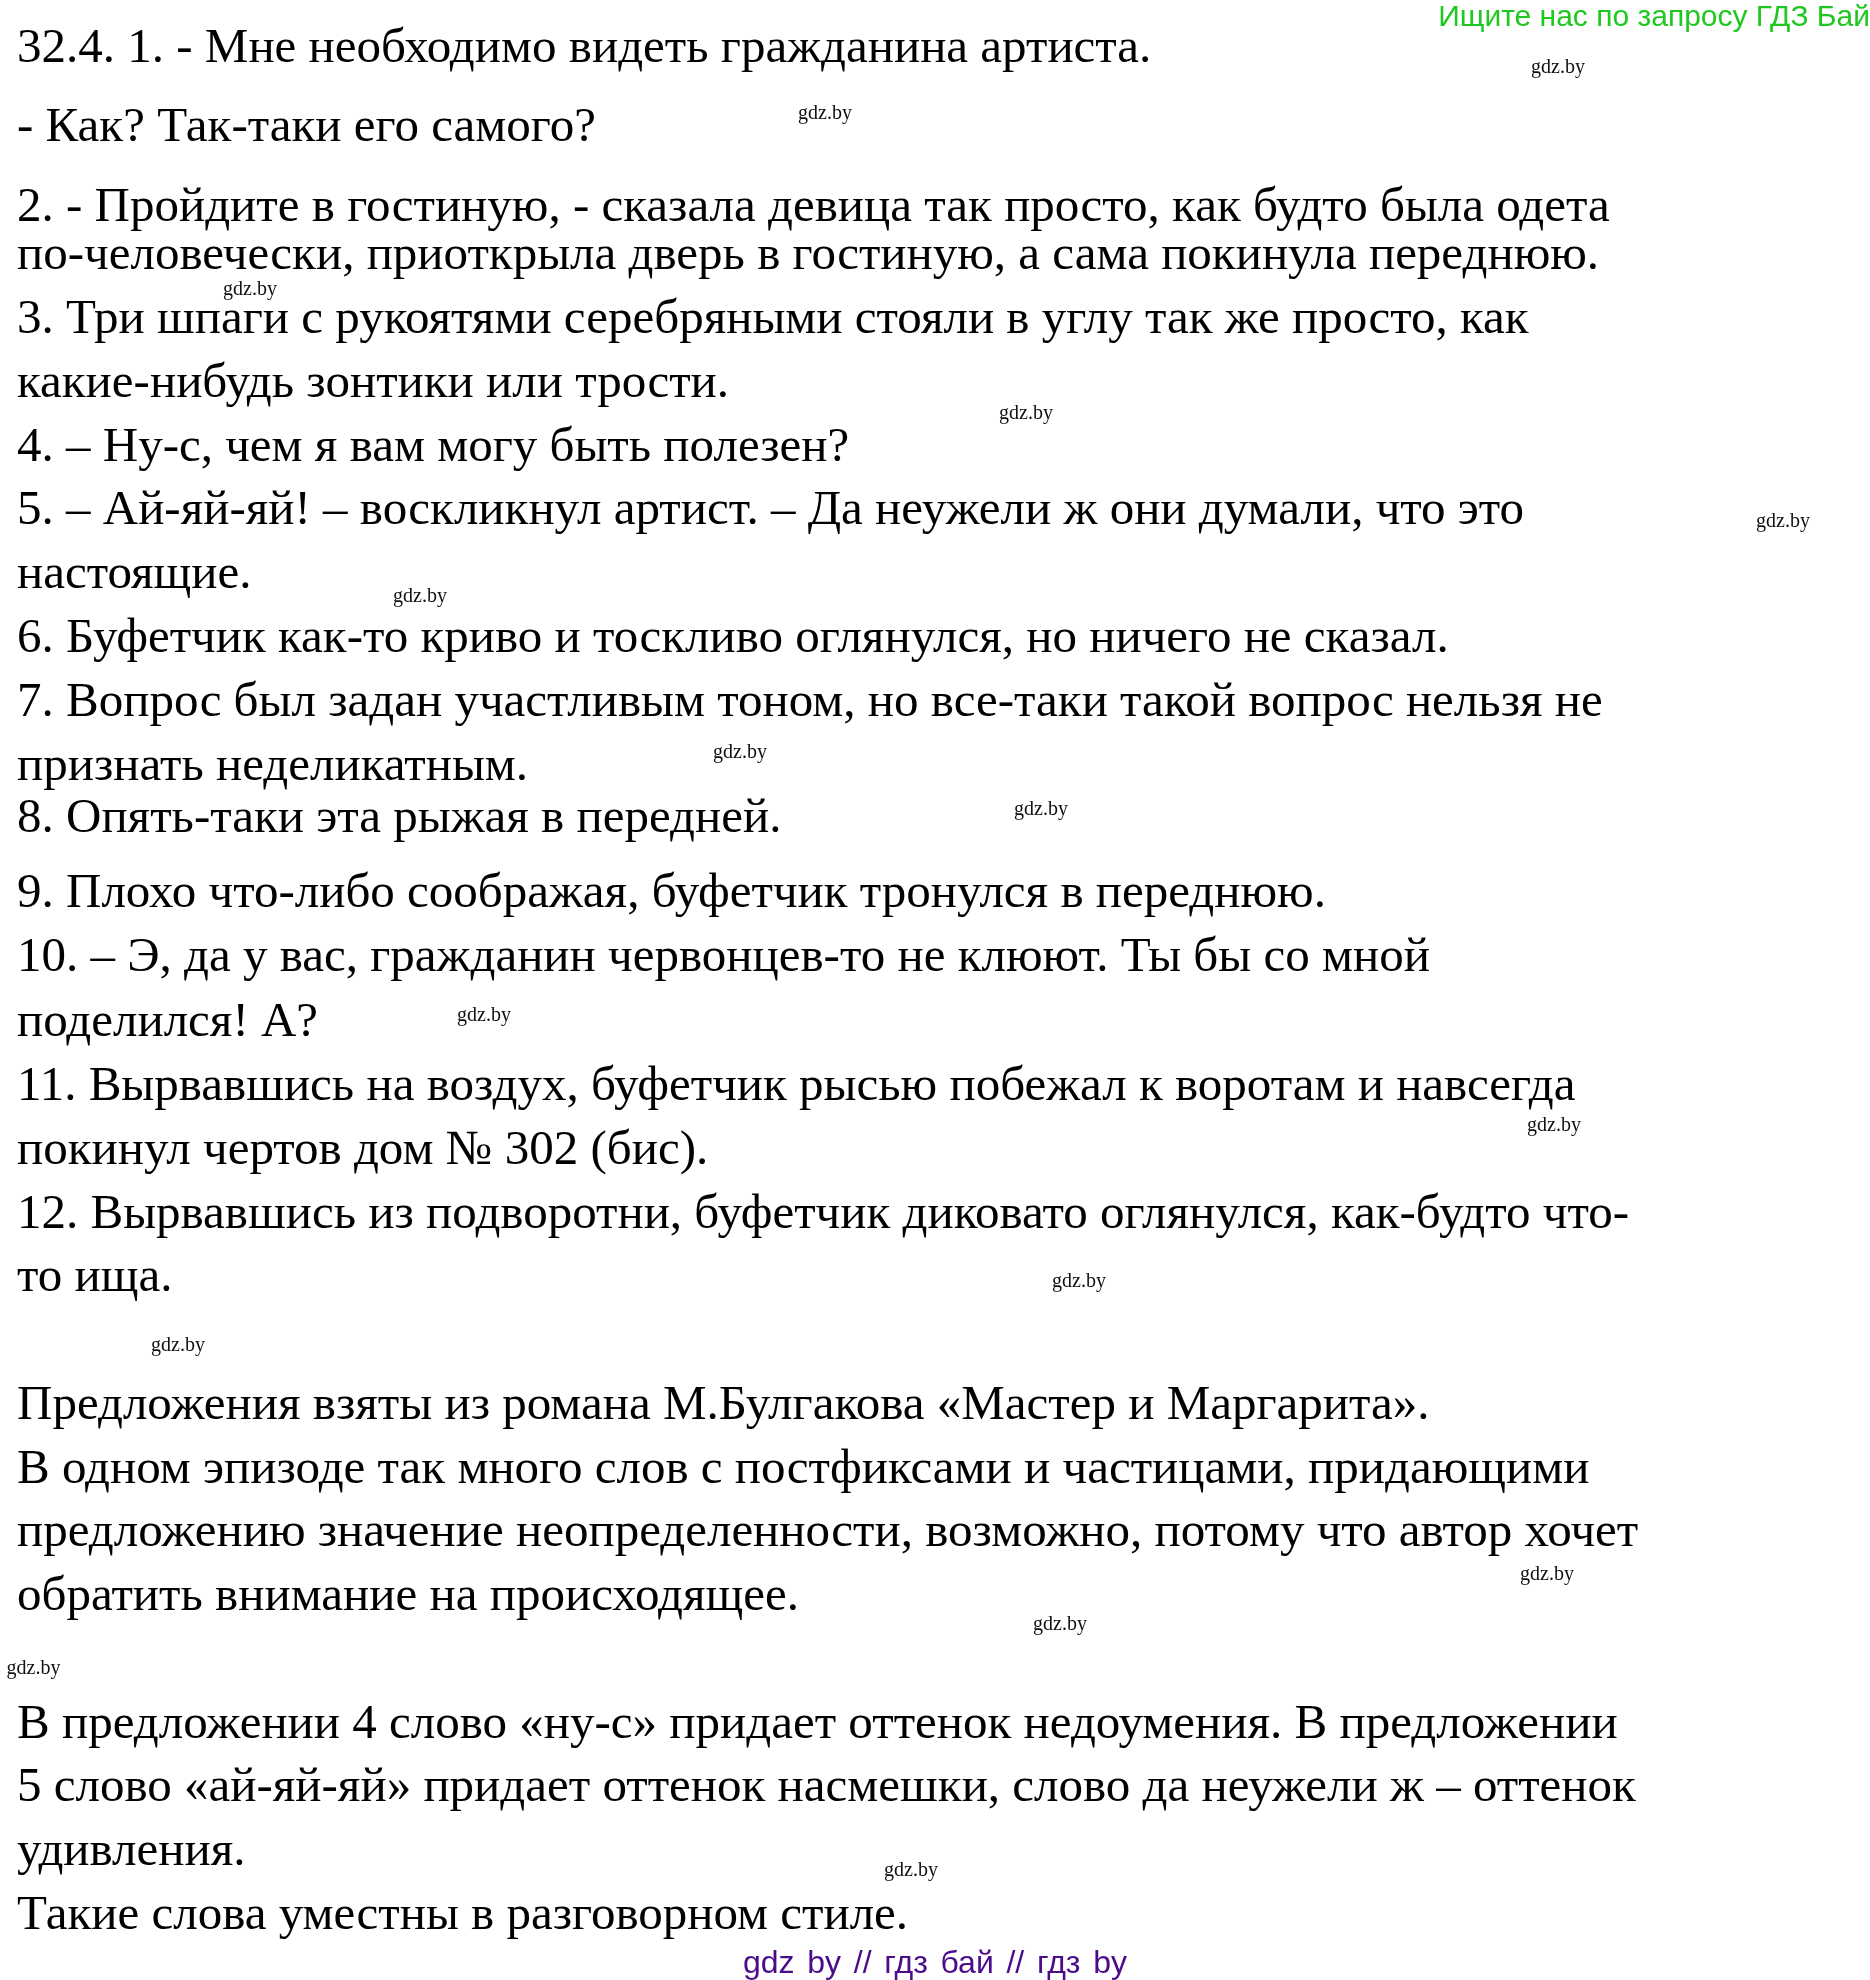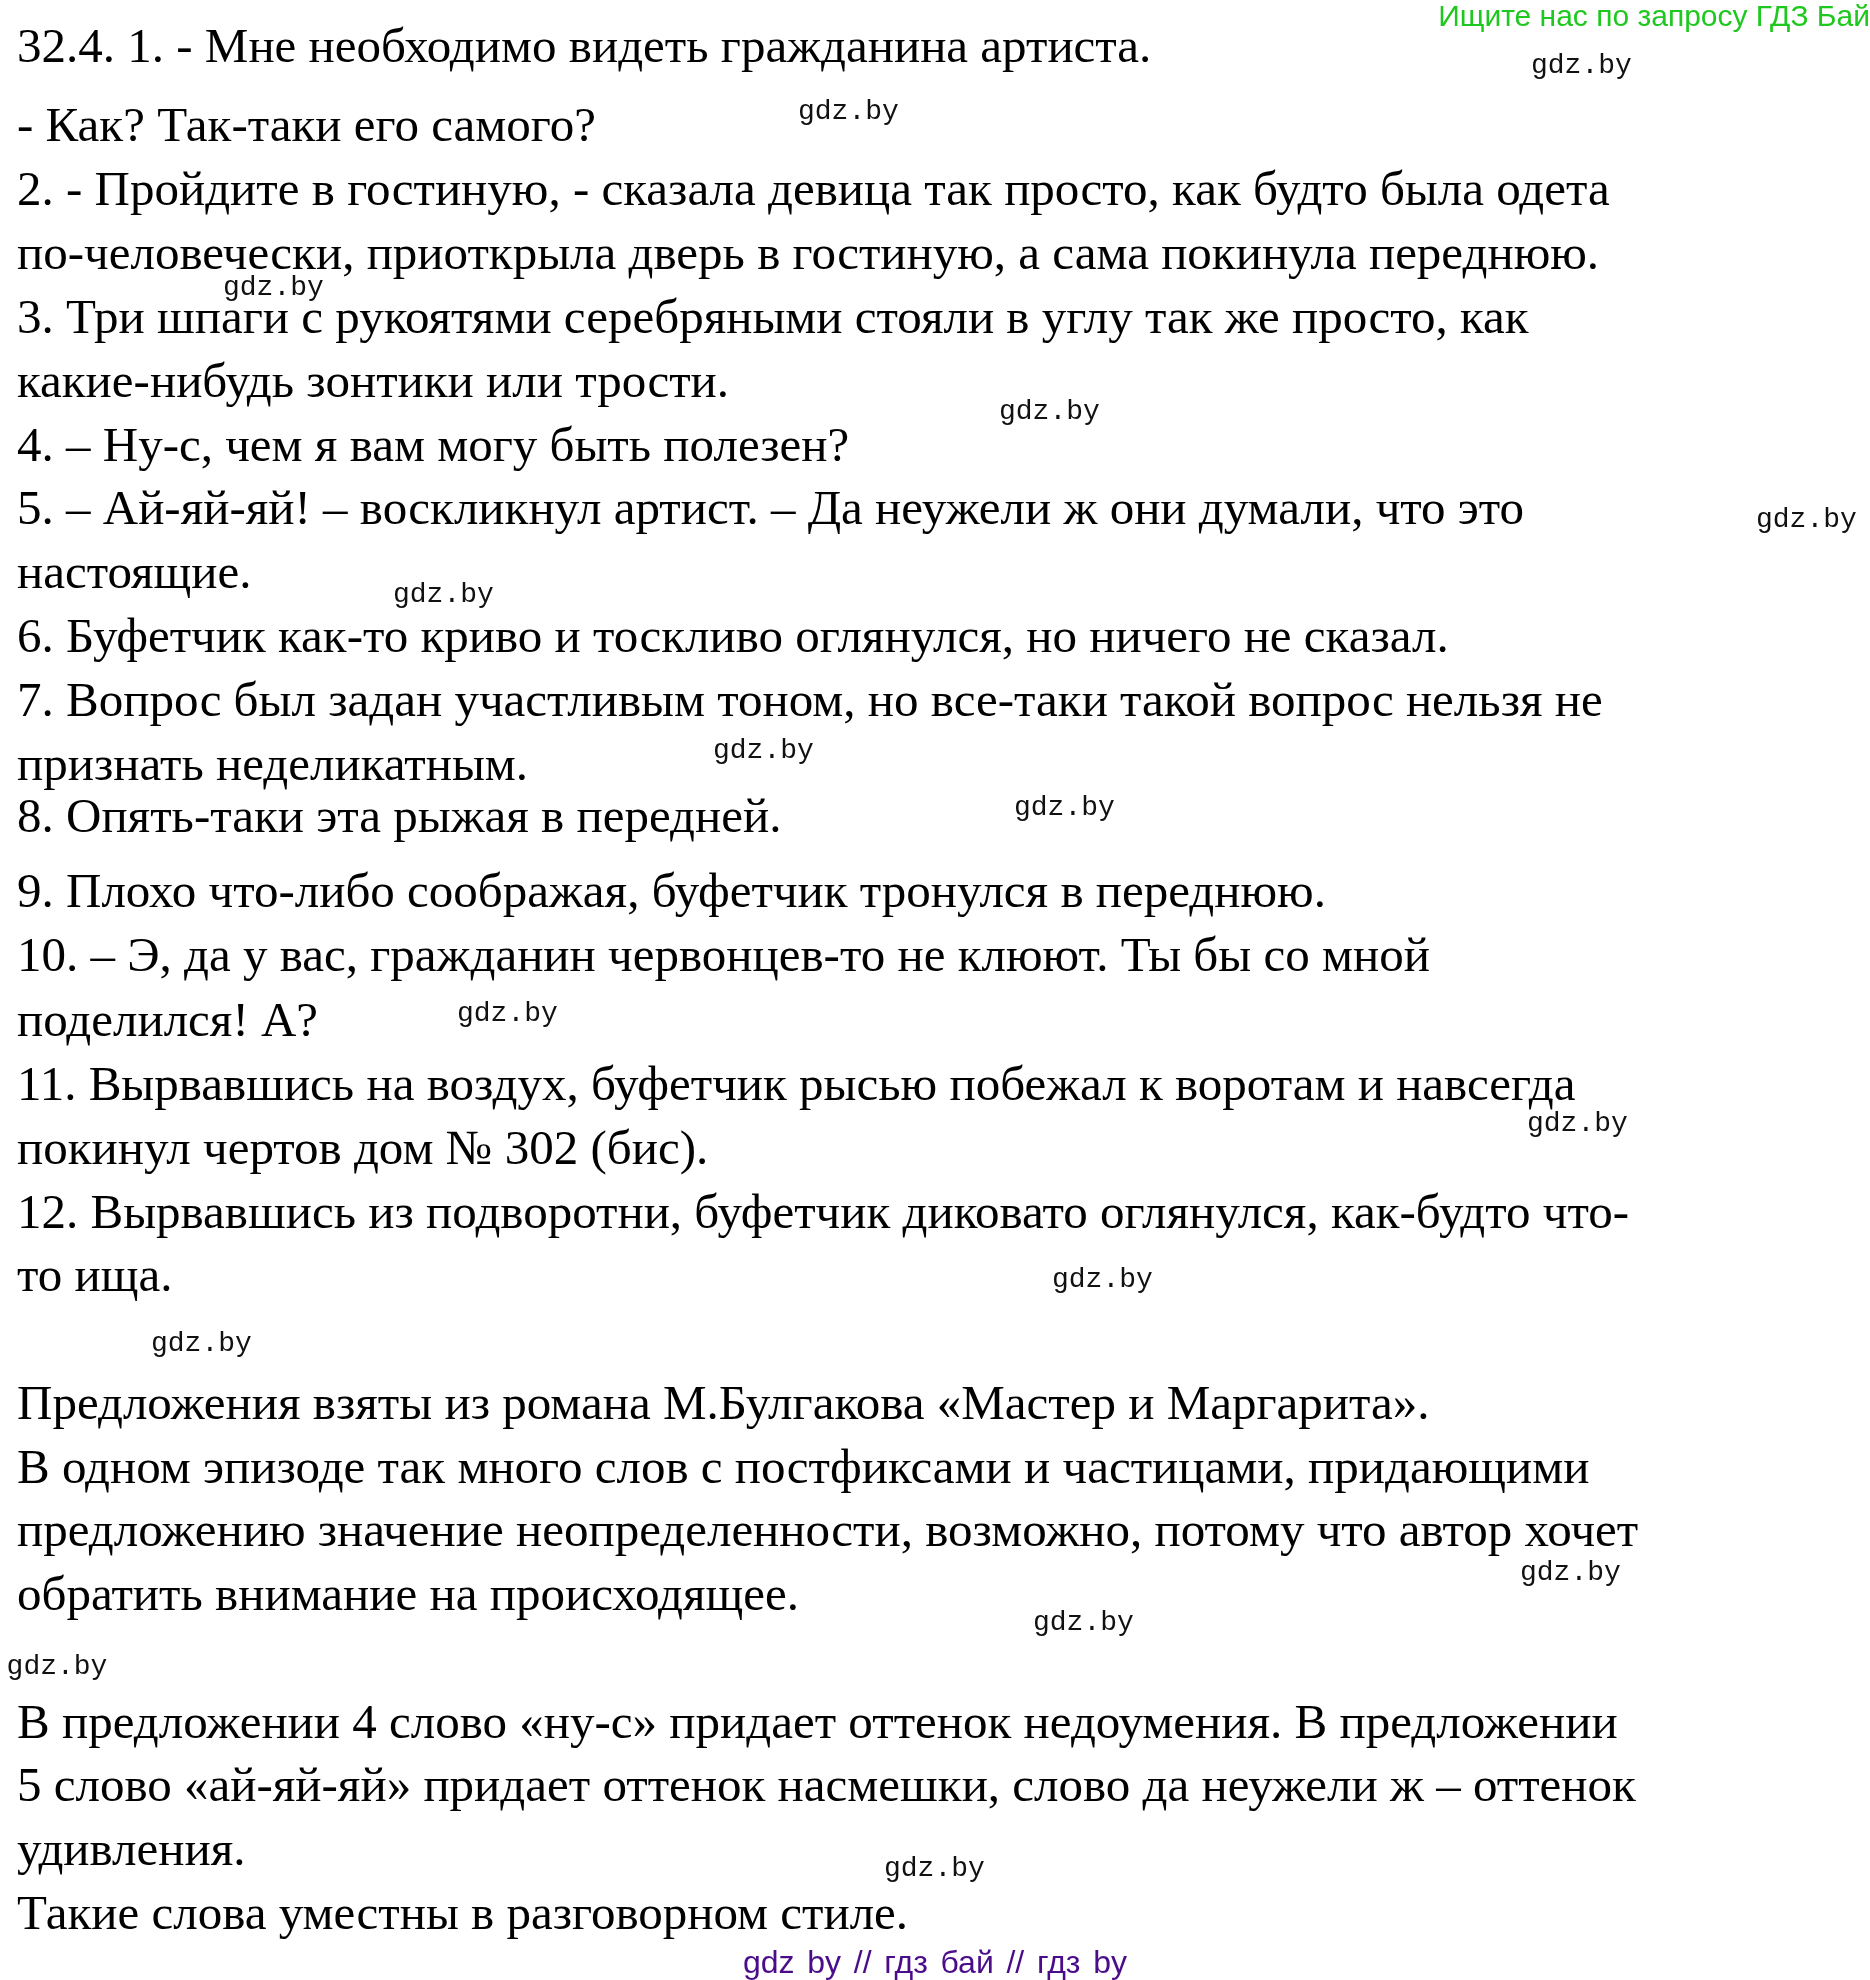--- a/index.html
+++ b/index.html
@@ -8,38 +8,38 @@
     position: absolute; left: 0; width: 1870px; top: 0; height: 32px;
     text-align: right; color: #1ec81e;
     font-family: "Liberation Sans", sans-serif; font-size: 30px; line-height: 32px;
   }
   .line {
     position: absolute; left: 17px; white-space: nowrap; color: #000;
     font-family: "Liberation Serif", serif; font-size: 49px; line-height: 56px;
   }
   .wm {
     position: absolute; white-space: nowrap; color: #111;
-    font-family: Liberation Mono, monospace; font-size: 28px; line-height: 28px;
+    font-family: Liberation Serif, serif; font-size: 20px; line-height: 28px;
   }
   .footer-banner {
     position: absolute; left: 0; width: 1870px; top: 1944px; height: 36px;
     text-align: center; color: #4b0c8a;
     font-family: "Liberation Sans", sans-serif; font-size: 32px; line-height: 36px;
     word-spacing: 3.8px;
   }
 </style>
 </head>
 <body>
 
 <div class="header-banner">Ищите нас по запросу ГДЗ Бай</div>
 
 <div>
   <div class="line" style="top:18px">32.4. 1. - Мне необходимо видеть гражданина артиста.</div>
   <div class="line" style="top:97px">- Как? Так-таки его самого?</div>
-  <div class="line" style="top:161px">2. - Пройдите в гостиную, - сказала девица так просто, как будто была одета</div>
+  <div class="line" style="top:177px">2. - Пройдите в гостиную, - сказала девица так просто, как будто была одета</div>
   <div class="line" style="top:225px">по-человечески, приоткрыла дверь в гостиную, а сама покинула переднюю.</div>
   <div class="line" style="top:289px">3. Три шпаги с рукоятями серебряными стояли в углу так же просто, как</div>
   <div class="line" style="top:353px">какие-нибудь зонтики или трости.</div>
   <div class="line" style="top:417px">4. – Ну-с, чем я вам могу быть полезен?</div>
   <div class="line" style="top:480px">5. – Ай-яй-яй! – воскликнул артист. – Да неужели ж они думали, что это</div>
   <div class="line" style="top:544px">настоящие.</div>
   <div class="line" style="top:608px">6. Буфетчик как-то криво и тоскливо оглянулся, но ничего не сказал.</div>
   <div class="line" style="top:672px">7. Вопрос был задан участливым тоном, но все-таки такой вопрос нельзя не</div>
   <div class="line" style="top:736px">признать неделикатным.</div>
   <div class="line" style="top:788px">8. Опять-таки эта рыжая в передней.</div>

